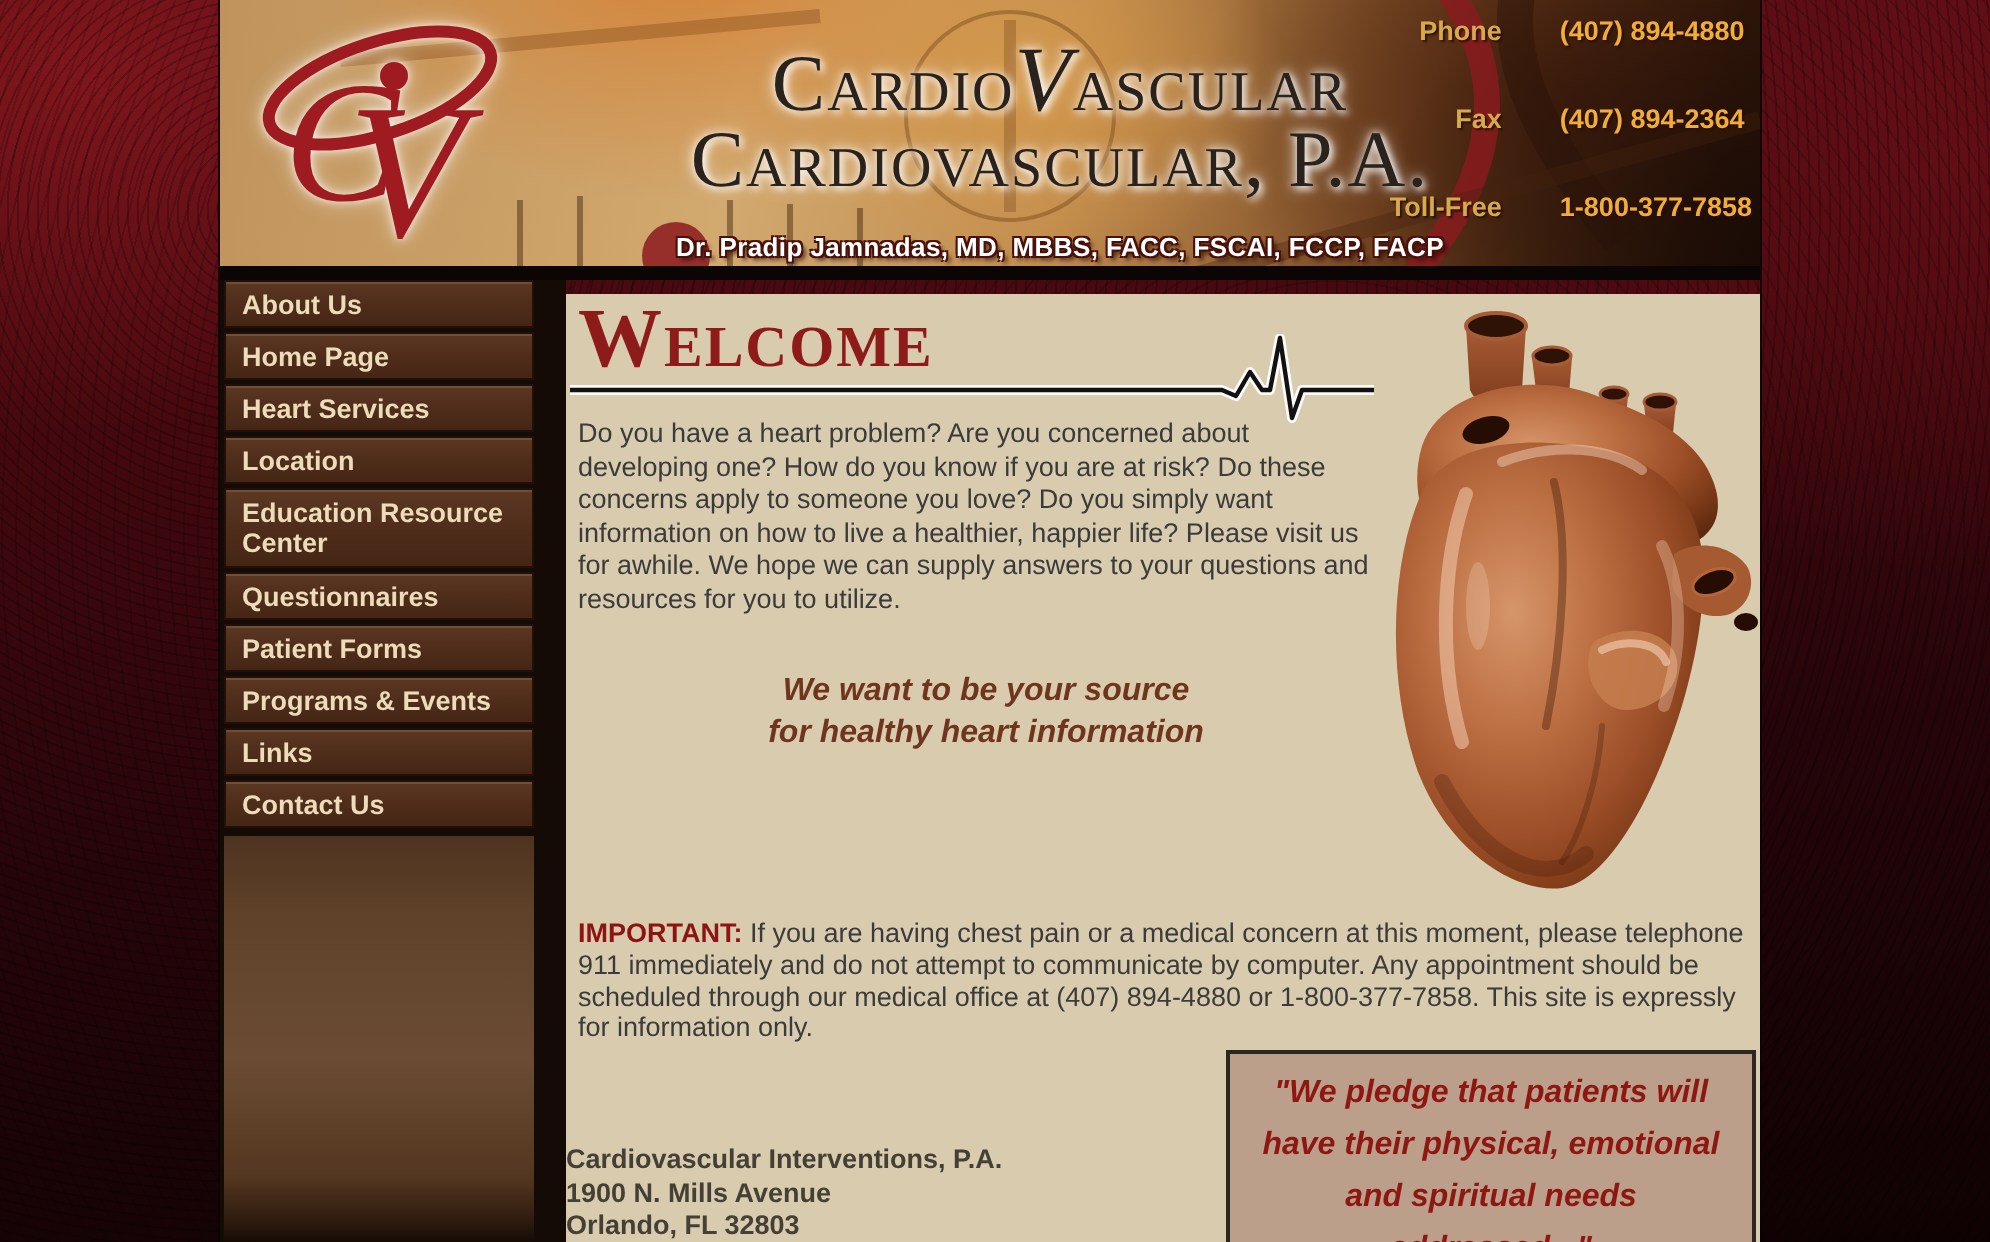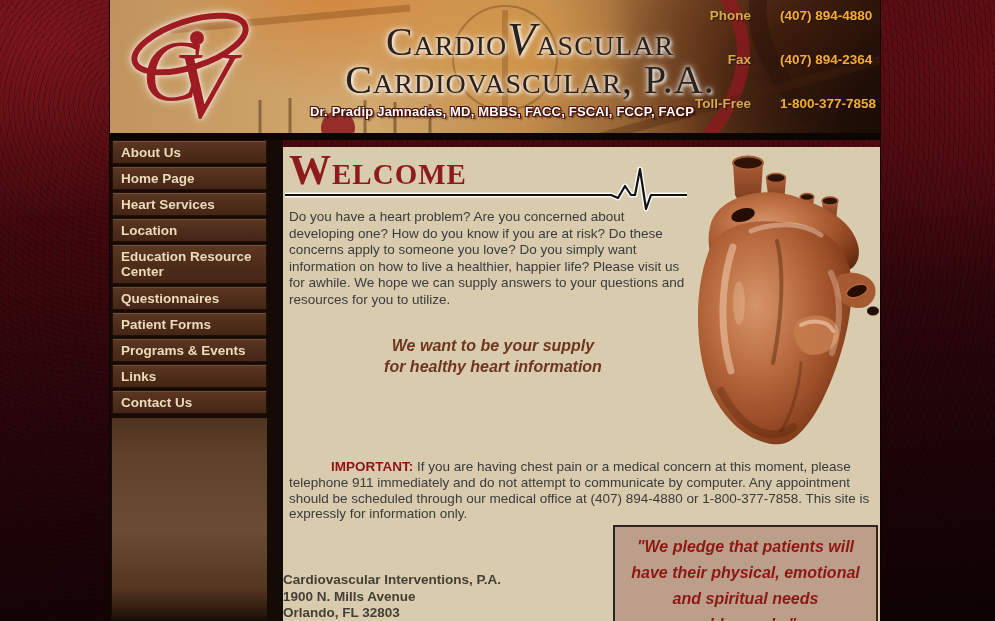--- a/index.html
+++ b/index.html
@@ -45,21 +45,21 @@
   .brand .t1 { font-size:40px; line-height:40px; font-variant:small-caps; letter-spacing:1px; }
   .brand .t1 .fancyv { font-style:italic; font-size:46px; }
   .brand .t2 { font-size:40px; line-height:40px; font-variant:small-caps; letter-spacing:1px; margin-top:-2px; }
 
   .contact { position:absolute; right:4px; top:8px;
     display:grid; grid-template-columns:auto auto; column-gap:9px; row-gap:4px;
     font-weight:bold; font-size:13.5px; text-shadow:1px 1px 1px rgba(40,15,5,.9);gap:29px; }
   .contact .lbl { color:#d6a94f; justify-self:end; }
   .contact .val { color:#f2ac38; }
 
-  .subtitle { position:absolute; left:172px; bottom:21px; width:440px; text-align:center;
+  .subtitle { position:absolute; left:172px; bottom:9px; width:440px; text-align:right;
     color:#ffffff; font-weight:bold; font-size:13px; letter-spacing:.2px;
     text-shadow:1px 1px 0 #4a100a, -1px -1px 0 #4a100a, 1px -1px 0 #4a100a, -1px 1px 0 #4a100a, 2px 2px 2px rgba(30,8,4,.8); }
 
   .header-bar { position:absolute; left:0; bottom:0; width:770px; height:7px; background:#0b0504; }
 
   
   .sidebar { position:absolute; left:0; top:140px; width:173px; height:481px; background:#150b06; }
   .nav-btn {
     width:155px; margin:0 0 2px 2px; height:24px; display:flex; align-items:center;
     padding-left:8px; cursor:pointer;
@@ -85,21 +85,21 @@
   .intro { position:absolute; left:6px; top:62px; width:398px;
     font-size:13.5px; line-height:16.5px; color:#3b3b3b; }
 
   .tagline { position:absolute; left:20px; top:188px; width:380px; text-align:center;
     font-style:italic; font-weight:bold; font-size:16px; line-height:21px; color:#70351f; }
 
   .heart-svg { position:absolute; left:398px; top:4px; }
 
   .important { position:absolute; left:6px; top:312px; width:590px;
     font-size:13.5px; line-height:15.8px; color:#3b3b3b; }
-  .important .imp-label { color:#8e1414; font-weight:bold;margin-left:42px; }
+  .important .imp-label { color:#8e1414; font-weight:bold; }
 
   .address { position:absolute; left:0; top:425px; width:335px; text-align:left;
     font-weight:bold; font-size:13.5px; line-height:16.5px; color:#454036; }
 
   .pledge { position:absolute; left:330px; top:378px; width:265px; height:99px;
     background:#bb9f8b; border:2px solid #2e2620; padding:7px 8px; text-align:center;
     font-style:italic; font-weight:bold; font-size:16px; line-height:26px; color:#8e1712; }
 </style>
 </head>
 <body>
@@ -170,21 +170,21 @@
       <h1 class="welcome">Welcome</h1>
 
       <svg class="ekg" width="420" height="46">
         <path d="M2,28 H328 L335,31 L342,19 L348,28 H352 L357,2 L363,42 L368,28 H404" fill="none" stroke="#ffffff" stroke-width="5" opacity=".9" stroke-linejoin="round"></path>
         <path d="M2,28 H328 L335,31 L342,19 L348,28 H352 L357,2 L363,42 L368,28 H404" fill="none" stroke="#111111" stroke-width="2.2" stroke-linejoin="round"></path>
       </svg>
 
       <p class="intro">Do you have a heart problem? Are you concerned about developing one? How do you know if you are at risk? Do these concerns apply to someone you love? Do you simply want information on how to live a healthier, happier life? Please visit us for awhile. We hope we can supply answers to your questions and resources for you to utilize.</p>
 
       <div class="tagline">
-        <span>We want to be your supply</span><br>
+        <span>We want to be your source</span><br>
         <span>for healthy heart information</span>
       </div>
 
       <svg class="heart-svg" width="200" height="300" viewBox="0 0 200 300">
         <defs>
           <radialGradient id="hg" cx="38%" cy="38%" r="78%">
             <stop offset="0%" stop-color="#d6956a"></stop>
             <stop offset="35%" stop-color="#bc6f42"></stop>
             <stop offset="65%" stop-color="#9c4f28"></stop>
             <stop offset="85%" stop-color="#7c3917"></stop>

